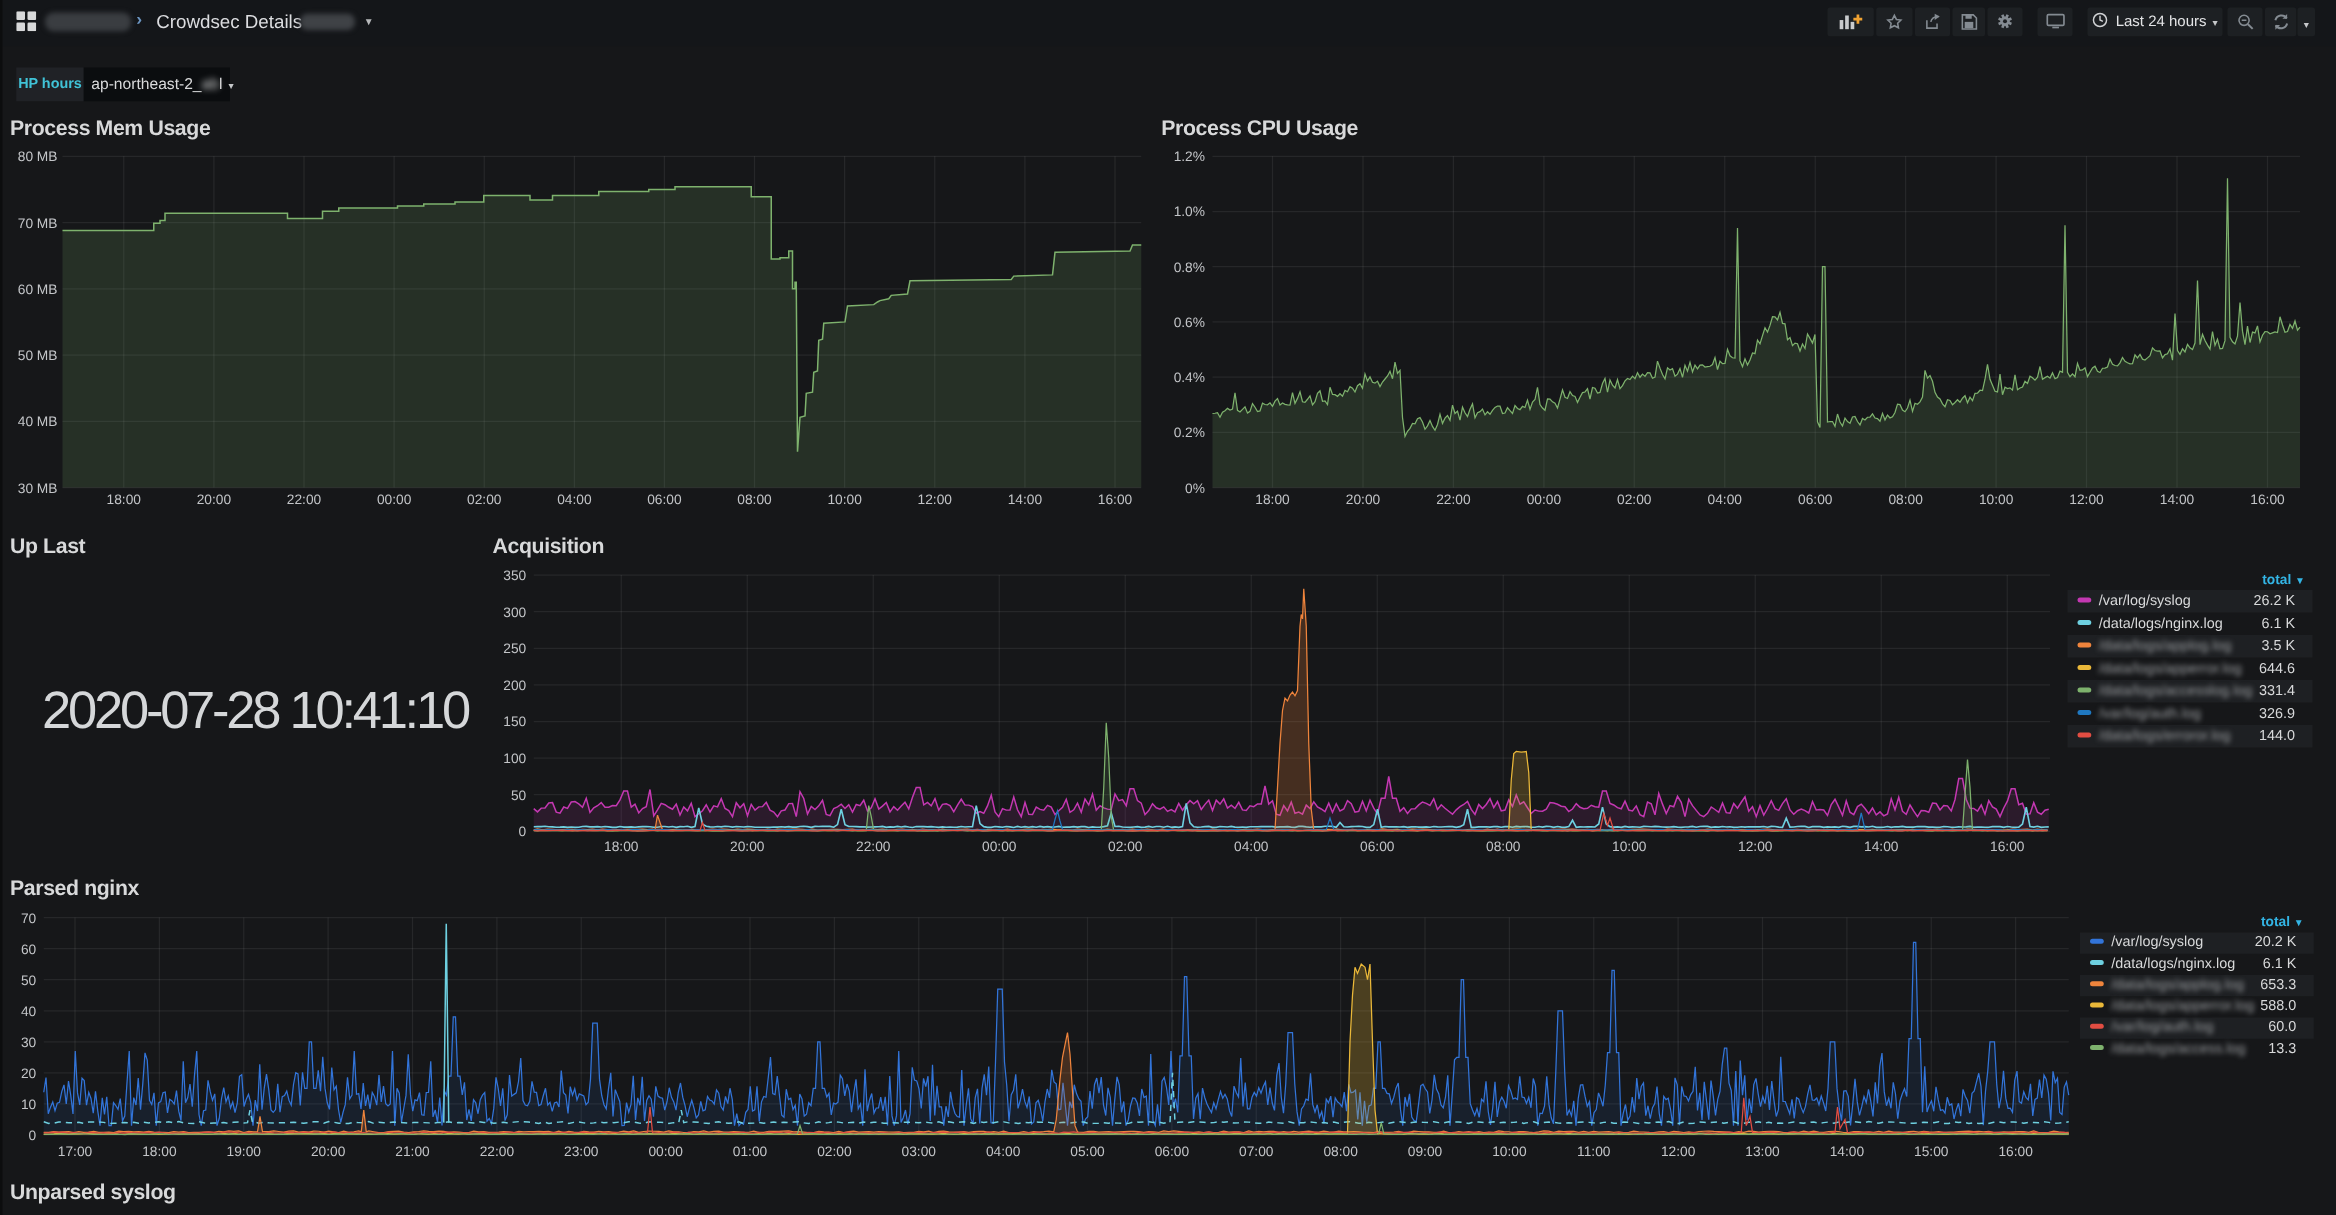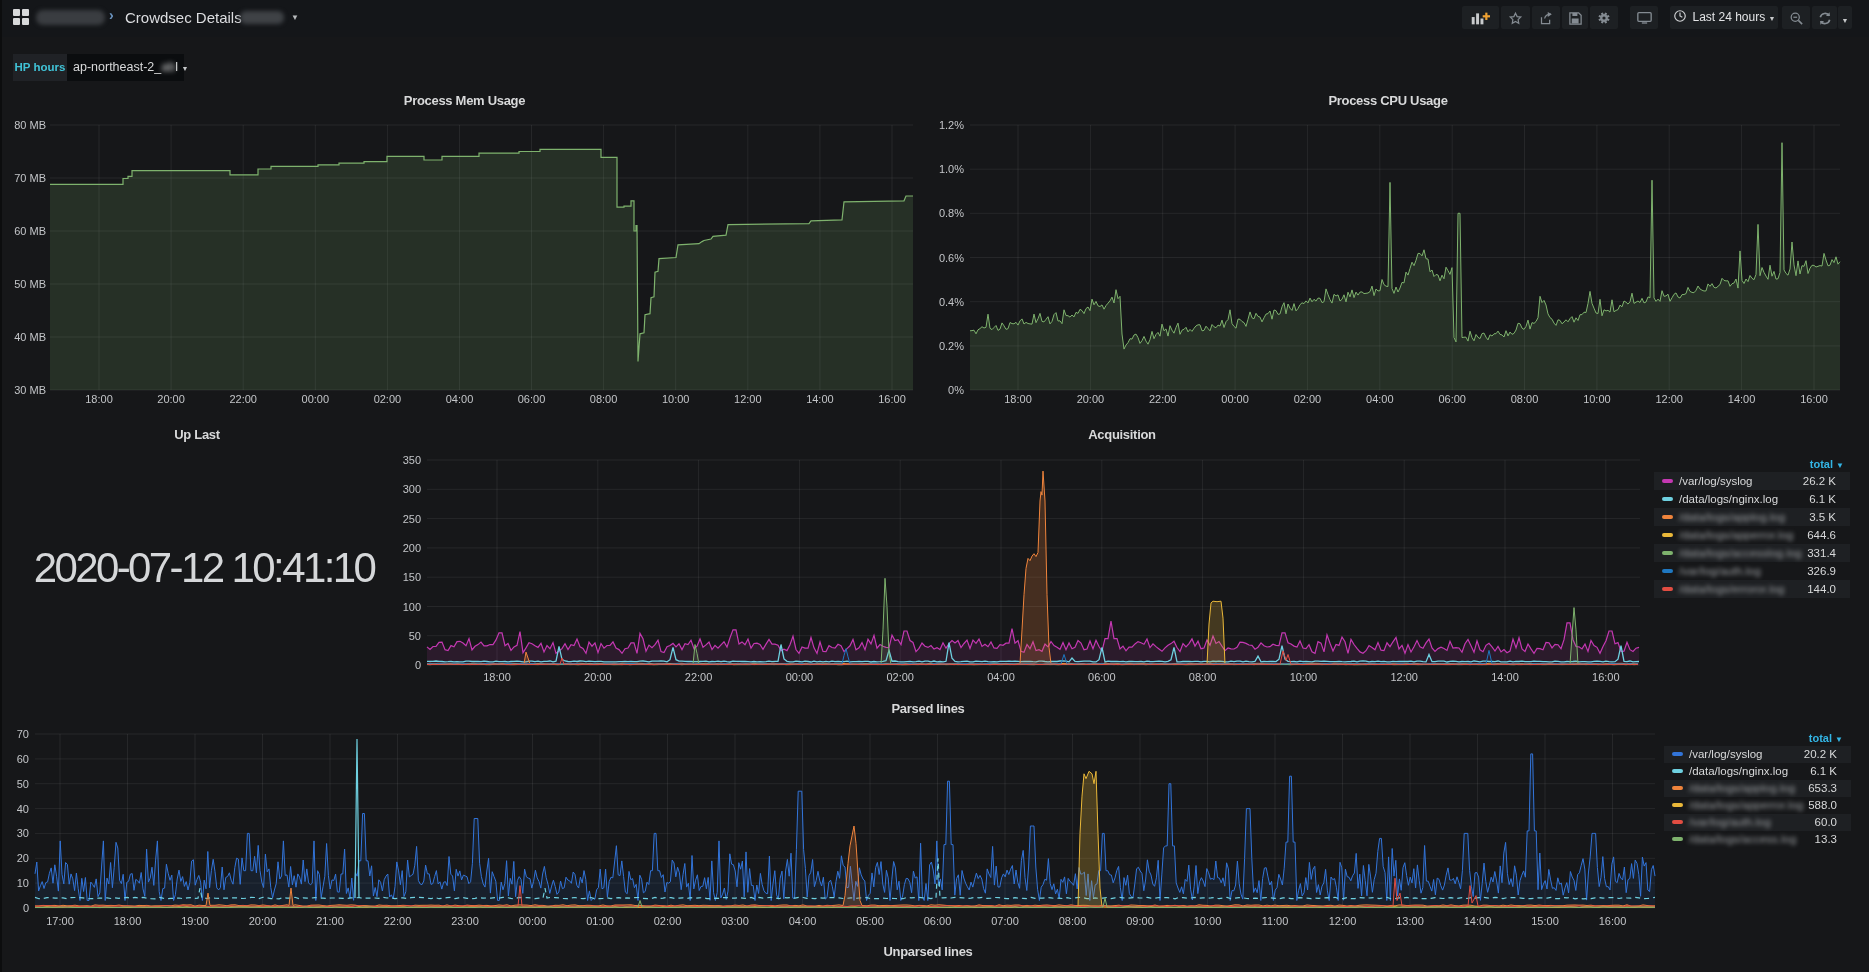--- a/index.html
+++ b/index.html
@@ -1,16 +1,16 @@
 <!DOCTYPE html>
 <html><head><meta charset="utf-8"><style>
 * { margin:0; padding:0; box-sizing:border-box; }
 html,body { width:1869px; height:972px; overflow:hidden; background:#161719;
   font-family:"Liberation Sans", sans-serif; }
-.title { position:absolute; font-size:13px; font-weight:bold; letter-spacing:-0.3px; color:#d8d9da; text-align:center; }
+.title { position:absolute; font-size:17px; font-weight:bold; letter-spacing:-0.3px; color:#d8d9da; text-align:left; }
 </style></head>
 <body>
 <div style="position:absolute;left:0;top:0;width:1869px;height:37px;background:#141619"></div>
 <div style="position:absolute;left:0;top:0;width:2px;height:972px;background:#0c0d0e"></div>
 
 <div style="position:absolute;left:13px;top:9px;width:16px;height:16px">
 <svg width="16" height="16" viewBox="0 0 16 16">
       <g fill="#d8d9da">
         <rect x="0" y="0" width="7" height="7" rx="1"></rect>
         <rect x="9" y="0" width="7" height="7" rx="1"></rect>
@@ -81,24 +81,24 @@
     </svg></div>
 <div style="position:absolute;left:1838px;top:6px;width:14px;height:23px;background:#1d2023;border-radius:2px;line-height:23px;text-align:center"><span style="font-size:7px;color:#c6c8ca">▼</span></div>
 
 <div style="position:absolute;left:13px;top:54px;width:54px;height:27px;background:#202226;line-height:27px;text-align:center;font-size:11.5px;font-weight:bold;color:#40c3d7;white-space:nowrap">HP hours</div>
 <div style="position:absolute;left:67px;top:54px;width:117px;height:27px;background:#0b0d0f;line-height:27px;font-size:12.5px;color:#d8d9da;padding-left:6px;white-space:nowrap">ap-northeast-2_<span style="filter:blur(2.5px)">ab</span>l&nbsp;<span style="font-size:7px;color:#c6c8ca">▼</span></div>
 
 <div class="title" style="left:8px;top:93px;width:913px">Process Mem Usage</div>
 <div class="title" style="left:929px;top:93px;width:918px">Process CPU Usage</div>
 <div class="title" style="left:8px;top:427px;width:378px">Up Last</div>
 <div class="title" style="left:394px;top:427px;width:1456px">Acquisition</div>
-<div class="title" style="left:8px;top:701px;width:1840px">Parsed lines</div>
-<div class="title" style="left:8px;top:944px;width:1840px">Unparsed lines</div>
-
-<div style="position:absolute;left:15px;top:544px;width:378px;text-align:center;font-size:42px;color:#d5d7d9;letter-spacing:-2.6px">2020-07-12 10:41:10</div>
+<div class="title" style="left:8px;top:701px;width:1840px">Parsed nginx</div>
+<div class="title" style="left:8px;top:944px;width:1840px">Unparsed syslog</div>
+
+<div style="position:absolute;left:15px;top:544px;width:378px;text-align:center;font-size:42px;color:#d5d7d9;letter-spacing:-2.6px">2020-07-28 10:41:10</div>
 
 <svg style="position:absolute;left:0;top:0" width="1869" height="972">
 <line x1="50" y1="125" x2="913" y2="125" stroke="rgba(255,255,255,0.07)"></line>
 <line x1="50" y1="178" x2="913" y2="178" stroke="rgba(255,255,255,0.07)"></line>
 <line x1="50" y1="231" x2="913" y2="231" stroke="rgba(255,255,255,0.07)"></line>
 <line x1="50" y1="284" x2="913" y2="284" stroke="rgba(255,255,255,0.07)"></line>
 <line x1="50" y1="337" x2="913" y2="337" stroke="rgba(255,255,255,0.07)"></line>
 <line x1="50" y1="390" x2="913" y2="390" stroke="rgba(255,255,255,0.07)"></line>
 <line x1="99.0" y1="125" x2="99.0" y2="390" stroke="rgba(255,255,255,0.07)"></line>
 <line x1="171.1" y1="125" x2="171.1" y2="390" stroke="rgba(255,255,255,0.07)"></line>

